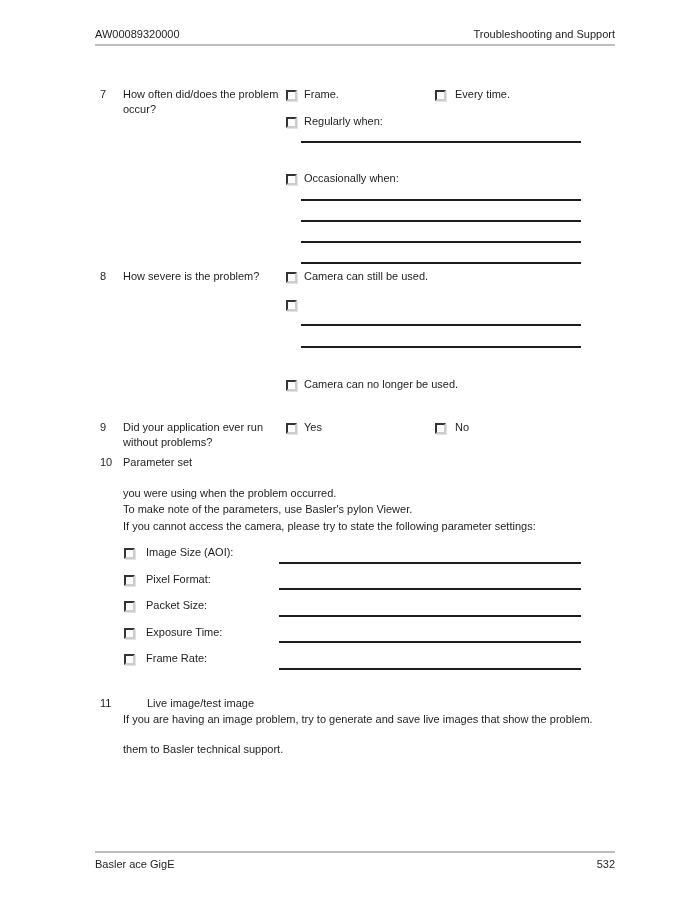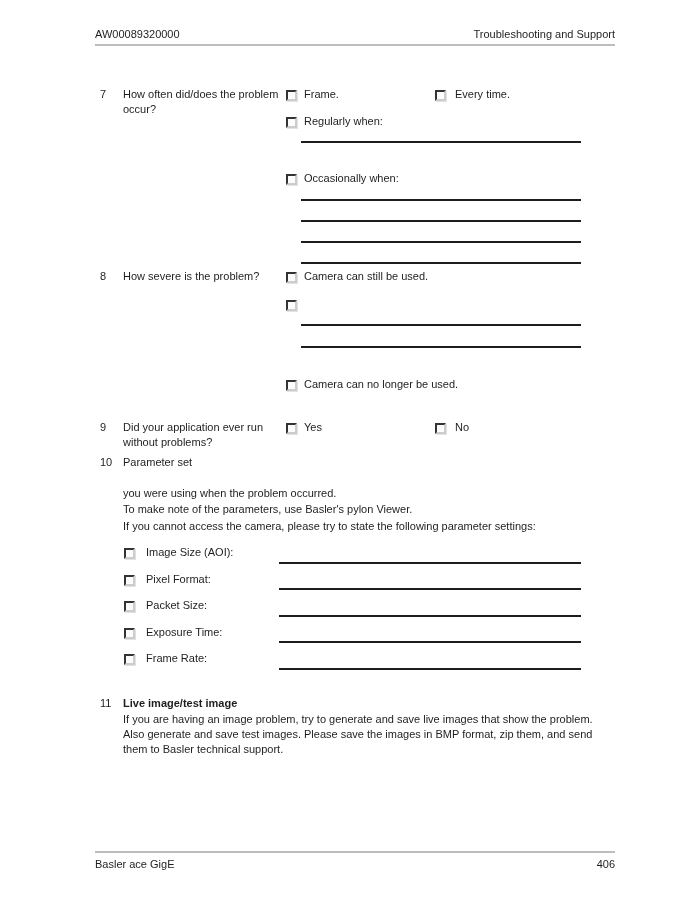--- a/index.html
+++ b/index.html
@@ -5,21 +5,21 @@
   html,body{margin:0;padding:0;background:#ffffff;}
   .page{
     position:relative;
     width:677px;height:899px;
     background:#ffffff;
     font-family:"Liberation Sans","DejaVu Sans",sans-serif;
     font-size:11px;line-height:15px;color:#1e1e1e;
     overflow:hidden;
   }
   .t{position:absolute;white-space:nowrap;}
-  .b{font-weight:bold;}
+  .b{font-weight:normal;margin-left:24px;}
   .rule{position:absolute;left:95px;width:520px;height:1.5px;background:#bdbdbd;}
   .wl{position:absolute;height:1.5px;background:#1d1d1d;}
   .cb{
     position:absolute;width:7px;height:7px;background:#fcfcfc;
     border:2px solid;border-color:#333333 #cccccc #cccccc #333333;
     box-shadow:1px 1px 0 #e2e2e2;
   }
 </style>
 </head>
 <body>
@@ -94,20 +94,19 @@
   <span class="t" style="left:146px;top:625px">Exposure Time:</span>
   <div class="wl" style="left:279px;top:641px;width:302px"></div>
 
   <div class="cb" style="left:124px;top:654px"></div>
   <span class="t" style="left:146px;top:651px">Frame Rate:</span>
   <div class="wl" style="left:279px;top:668px;width:302px"></div>
 
   <span class="t" style="left:100px;top:696px">11</span>
   <span class="t b" style="left:123px;top:696px">Live image/test image</span>
   <span class="t" style="left:123px;top:712px">If you are having an image problem, try to generate and save live images that show the problem.</span>
-  <span class="t" style="left:123px;top:727px">Also generate and save test images. Please save the images in BMP format, zip them, and send</span>
   <span class="t" style="left:123px;top:742px">them to Basler technical support.</span>
 
   <div class="rule" style="top:851px"></div>
   <span class="t" style="left:95px;top:857px">Basler ace GigE</span>
-  <span class="t" style="right:62px;top:857px">406</span>
+  <span class="t" style="right:62px;top:857px">532</span>
 
 </div>
 
 </body></html>

